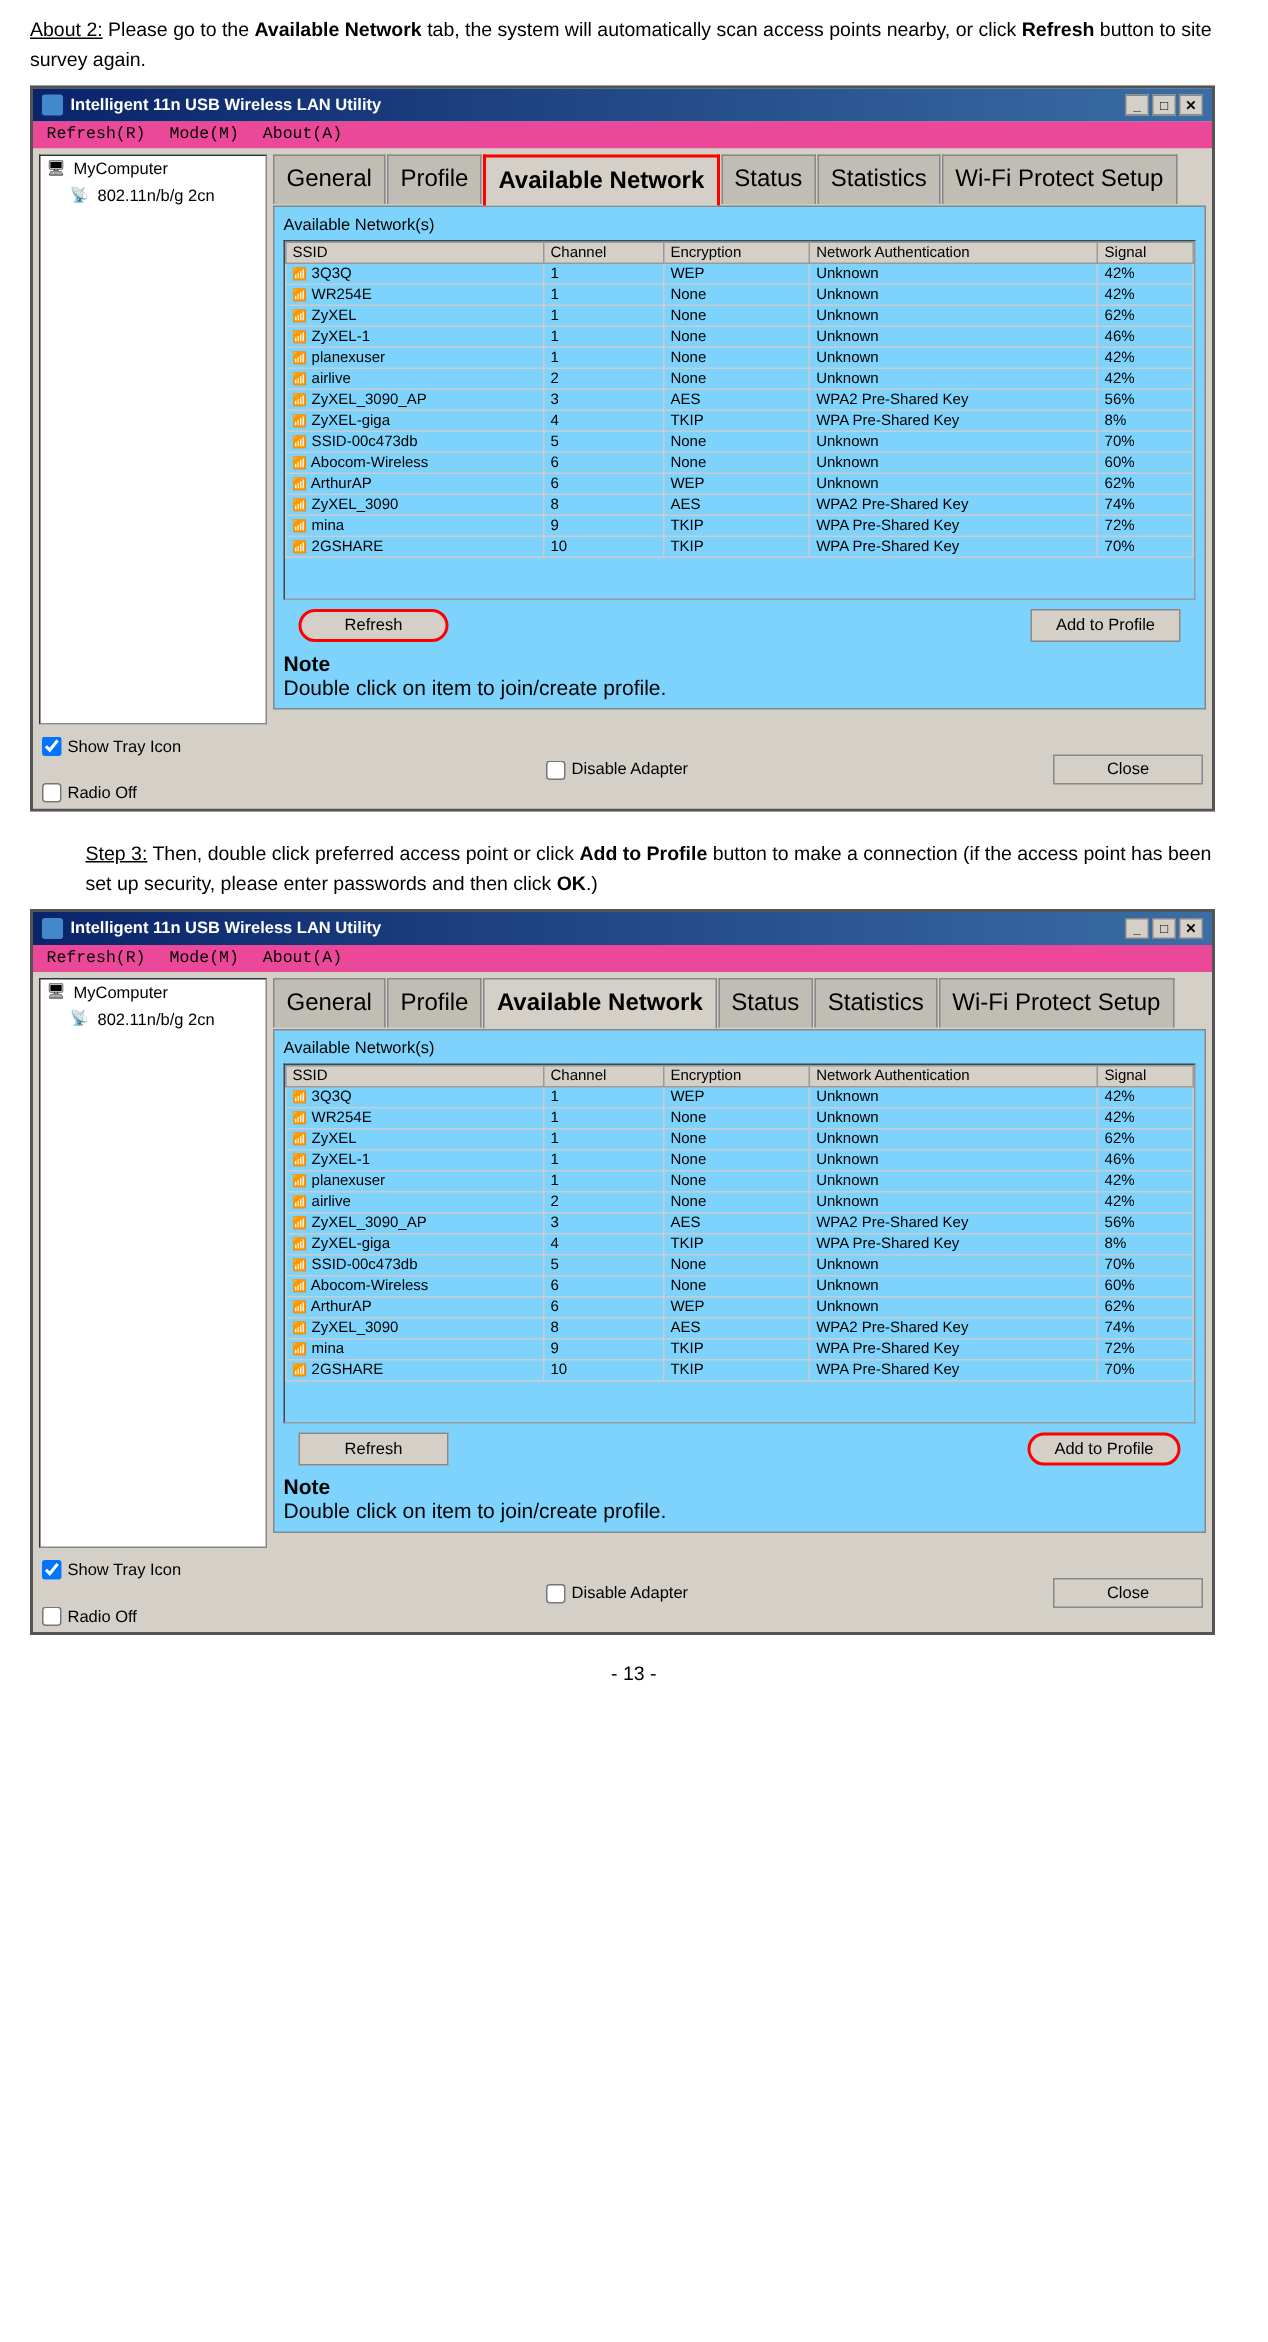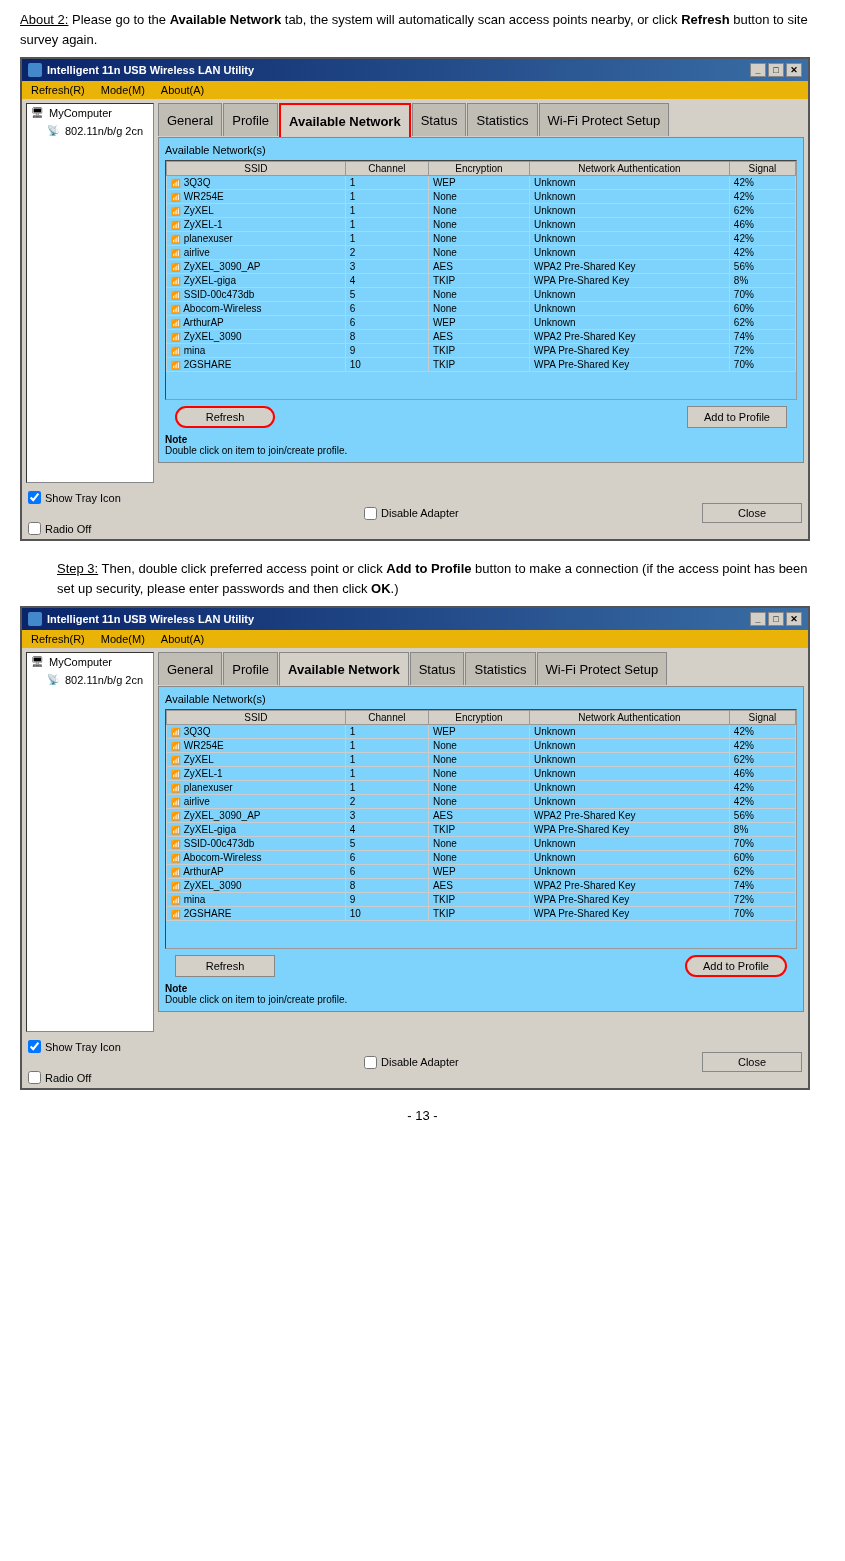--- a/index.html
+++ b/index.html
@@ -53,36 +53,36 @@
     .win-ctrl-btn {
       width: 16px; height: 14px;
       background: #d4d0c8;
       border: 1px solid #888;
       font-size: 9px;
       display: flex; align-items: center; justify-content: center;
       cursor: pointer;
       color: #000;
     }
     .win-menubar {
-      background: #eab308;
+      background: #ec4899;
       font-size: 11px;
       padding: 2px 6px;
-      display: flex; gap: 10px;
+      display: flex; gap: 10px; font-family: Liberation Mono, monospace;
     }
     .win-menubar span {
       cursor: pointer;
       padding: 1px 3px;
     }
     .win-body {
       display: flex;
       background: #d4d0c8;
       padding: 4px;
     }
     .win-sidebar {
-      width: 128px;
+      width: 152px;
       background: #fff;
       border: 1px inset #888;
       margin-right: 4px;
       font-size: 11px;
       min-height: 380px;
     }
     .sidebar-item {
       padding: 2px 4px;
       display: flex; align-items: center; gap: 4px;
     }
@@ -97,21 +97,21 @@
       background: #d4d0c8;
     }
     
     .tabs {
       display: flex;
       gap: 1px;
       margin-bottom: 0;
     }
     .tab {
       padding: 16px 8px;
-      font-size: 13px;
+      font-size: 16px;
       background: #c0bdb5;
       border: 1px solid #888;
       border-bottom: none;
       cursor: pointer;
       height: 28px;
       display: flex; align-items: center;
     }
     .tab.active {
       background: #d4d0c8;
       border-bottom: 1px solid #d4d0c8;
@@ -136,21 +136,21 @@
     
     .net-table {
       width: 100%;
       border-collapse: collapse;
       font-size: 10px;
     }
     .net-table th {
       background: #d4d0c8;
       border: 1px solid #999;
       padding: 1px 4px;
-      text-align: center;
+      text-align: left;
       font-weight: normal;
       font-size: 10px;
     }
     .net-table td {
       border: 1px solid #ccc;
       padding: 1px 4px;
       font-size: 10px;
       white-space: nowrap;
     }
     .table-wrapper {
@@ -179,21 +179,21 @@
       min-width: 100px;
       text-align: center;
     }
     .btn-circled {
       border: 2px solid red !important;
       border-radius: 14px !important;
     }
     
     .note-section {
       margin-top: 6px;
-      font-size: 10px;
+      font-size: 14px;
     }
     .note-label { font-weight: bold; }
     
     .win-bottom {
       background: #d4d0c8;
       padding: 4px 6px;
       display: flex;
       justify-content: space-between;
       align-items: center;
       font-size: 11px;

